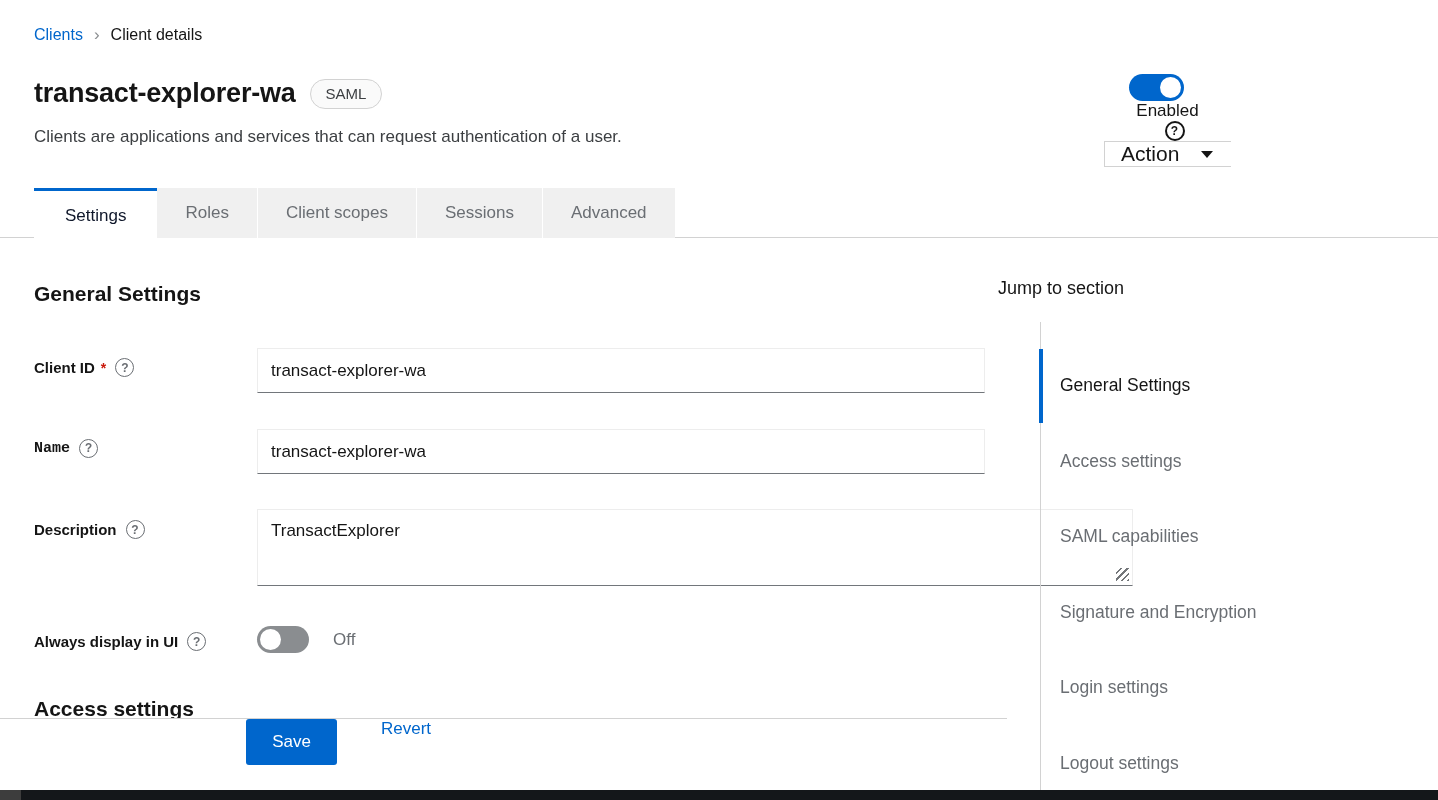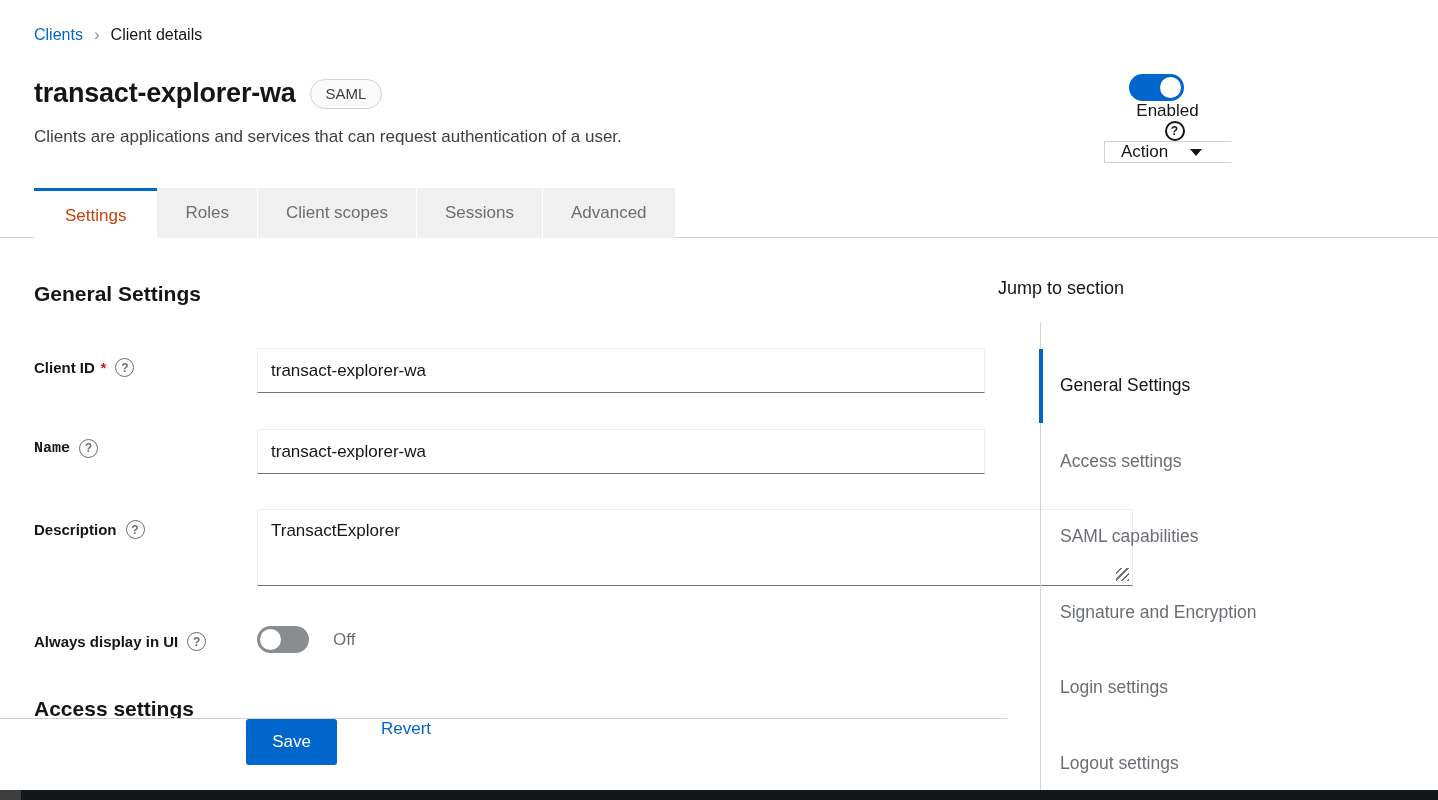--- a/index.html
+++ b/index.html
@@ -40,34 +40,34 @@
     display: inline-flex; align-items: center; justify-content: center;
     width: 19px; height: 19px; border: 1.6px solid #6a6e73; border-radius: 50%;
     color: #6a6e73; flex: none; cursor: pointer;
   }
   .help-icon::before { content: "?"; font-size: 12px; font-weight: 700; line-height: 1; }
   .help-icon.dark { width: 20px; height: 20px; border-width: 2px; border-color: #151515; color: #151515; margin-left: 36px; }
   .action-dropdown {
     margin-left: 22px; width: 127px; height: 48px;
     background: #fff; border: 1px solid #d2d2d2; border-right: none;
     display: flex; align-items: center; padding-left: 16px;
-    font-size: 17px; color: #151515; cursor: pointer;
+    font-size: 21px; color: #151515; cursor: pointer;
   }
   .caret-down { margin-left: 22px; width: 0; height: 0; border-left: 6px solid transparent; border-right: 6px solid transparent; border-top: 7px solid #151515; }
 
   
   .tabs { position: absolute; left: 34px; top: 188px; display: flex; z-index: 3; }
   .tab {
     height: 50px; display: flex; align-items: center; padding: 0 28px;
     background: #f0f0f0; color: #6a6e73; font-size: 17px; cursor: pointer;
     border-right: 1px solid #ffffff;
   }
   .tab:last-child { border-right: none; }
   .tab.active {
-    background: #ffffff; color: #c2410c; border-top: 3px solid #0066cc;
+    background: #ffffff; color: #0f172a; border-top: 3px solid #0066cc;
     height: 52px; border-right: none; padding: 0 31px;
   }
   .tabs-underline { position: absolute; left: 0; top: 237px; width: 1438px; height: 1px; background: #d2d2d2; z-index: 1; }
 
   
   .section-title { position: absolute; left: 34px; font-size: 21px; font-weight: 700; color: #151515; }
   .form-label { position: absolute; left: 34px; display: flex; align-items: center; font-size: 15px; font-weight: 700; color: #151515; }
   .form-label .help-icon { margin-left: 9px; }
   .required { color: #c9190b; margin-left: 6px; font-size: 14px; }
 

